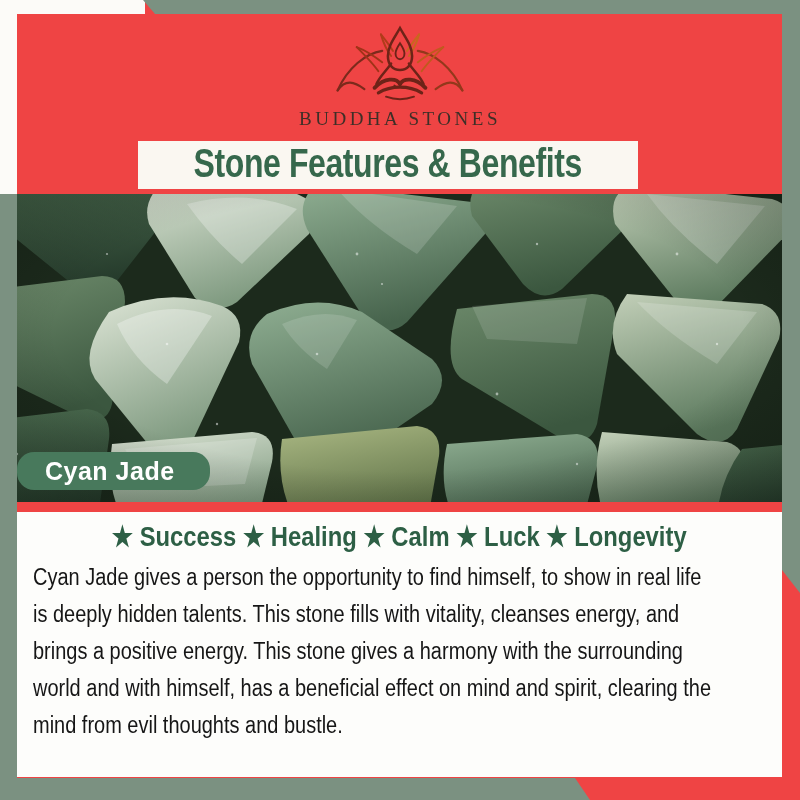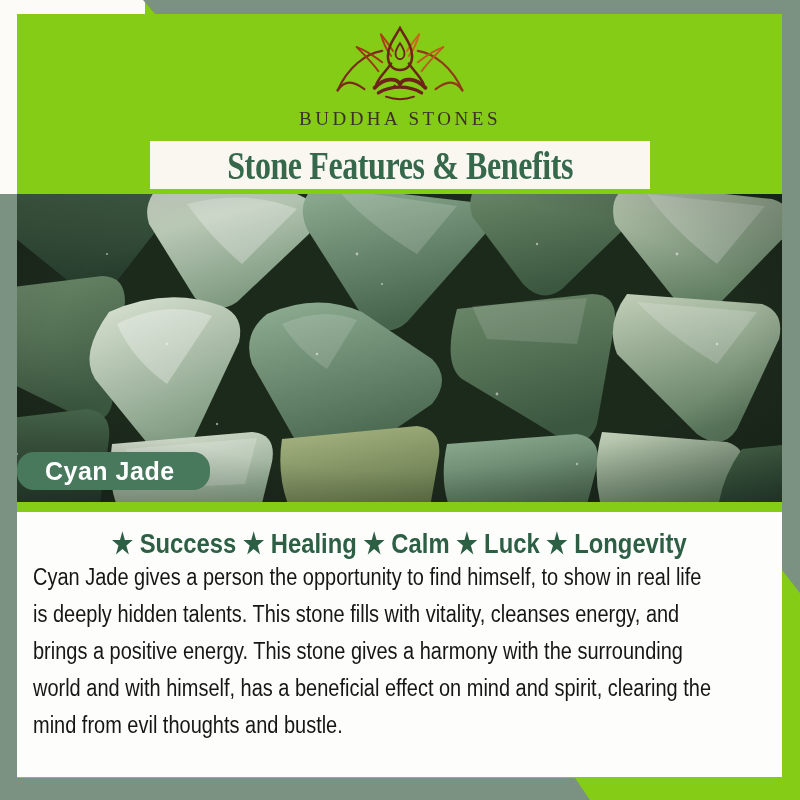--- a/index.html
+++ b/index.html
@@ -1,52 +1,52 @@
 <!DOCTYPE html>
 <html><head>
 <meta charset="utf-8">
 <style>
   html,body{margin:0;padding:0;}
   body{font-family:"Liberation Sans", sans-serif; background:#ffffff;}
-  .stage{position:relative;width:800px;height:800px;overflow:hidden;background:#84cc16;}
+  .stage{position:relative;width:800px;height:800px;overflow:hidden;background:#ef4444;}
 
   
   .white-left{position:absolute;left:0;top:0;width:17px;height:194px;background:#fcfbf8;}
   .white-top{position:absolute;left:0;top:0;width:145px;height:14px;background:#fcfbf8;}
 
   
   .frame{position:absolute;background:#7b9181;}
   .frame-top{left:143px;top:0;width:657px;height:14px;clip-path:polygon(0 0,100% 0,100% 100%,12px 100%);}
   .frame-right{left:782px;top:0;width:18px;height:593px;clip-path:polygon(0 0,100% 0,100% 100%,0 570px);}
   .frame-left{left:0;top:194px;width:17px;height:606px;}
   .frame-bottom{left:0;top:778px;width:590px;height:22px;clip-path:polygon(0 0,575px 0,100% 100%,0 100%);}
 
   
   .logo{position:absolute;left:330px;top:24px;width:140px;height:78px;}
   .brand-name{position:absolute;left:0;top:108px;width:800px;text-align:center;
     font-family:"Liberation Serif", serif;font-size:19px;letter-spacing:3.5px;color:#3e2f27;}
 
   
-  .banner{position:absolute;left:150px;top:141px;width:500px;height:48px;background:#faf7f1;
-    display:flex;align-items:center;justify-content:center;font-family:Liberation Serif, serif;}
+  .banner{position:absolute;left:138px;top:141px;width:500px;height:48px;background:#faf7f1;
+    display:flex;justify-content:center;}
   .banner-title{font-size:40px;font-weight:bold;color:#36684c;white-space:nowrap;
     transform:scaleX(.8);transform-origin:center;letter-spacing:-.5px;}
 
   
   .photo{position:absolute;left:17px;top:194px;width:765px;height:308px;overflow:hidden;background:#1c2a1c;}
   .photo svg{display:block;}
 
   
   .stone-label{position:absolute;left:17px;top:452px;width:193px;height:38px;background:#48795c;
     display:flex;align-items:center;padding-left:28px;box-sizing:border-box;border-radius:17px;}
   .stone-label span{color:#ffffff;font-size:25px;font-weight:bold;letter-spacing:.5px;}
 
   
   .panel{position:absolute;left:17px;top:512px;width:765px;height:265px;background:#fdfdfb;}
-  .tagline{margin-top:15px;text-align:center;}
+  .tagline{margin-top:8px;text-align:center;}
   .tagline span{display:inline-block;font-size:28px;font-weight:bold;color:#2d5f45;white-space:nowrap;
     transform:scaleX(.85);transform-origin:center;}
   .desc{position:absolute;left:16px;top:47px;}
   .desc .line{font-size:23.5px;line-height:37px;color:#161616;white-space:nowrap;
     transform:scaleX(.85);transform-origin:left center;font-weight:500;}
 </style>
 </head>
 <body>
 
 <div class="stage">

